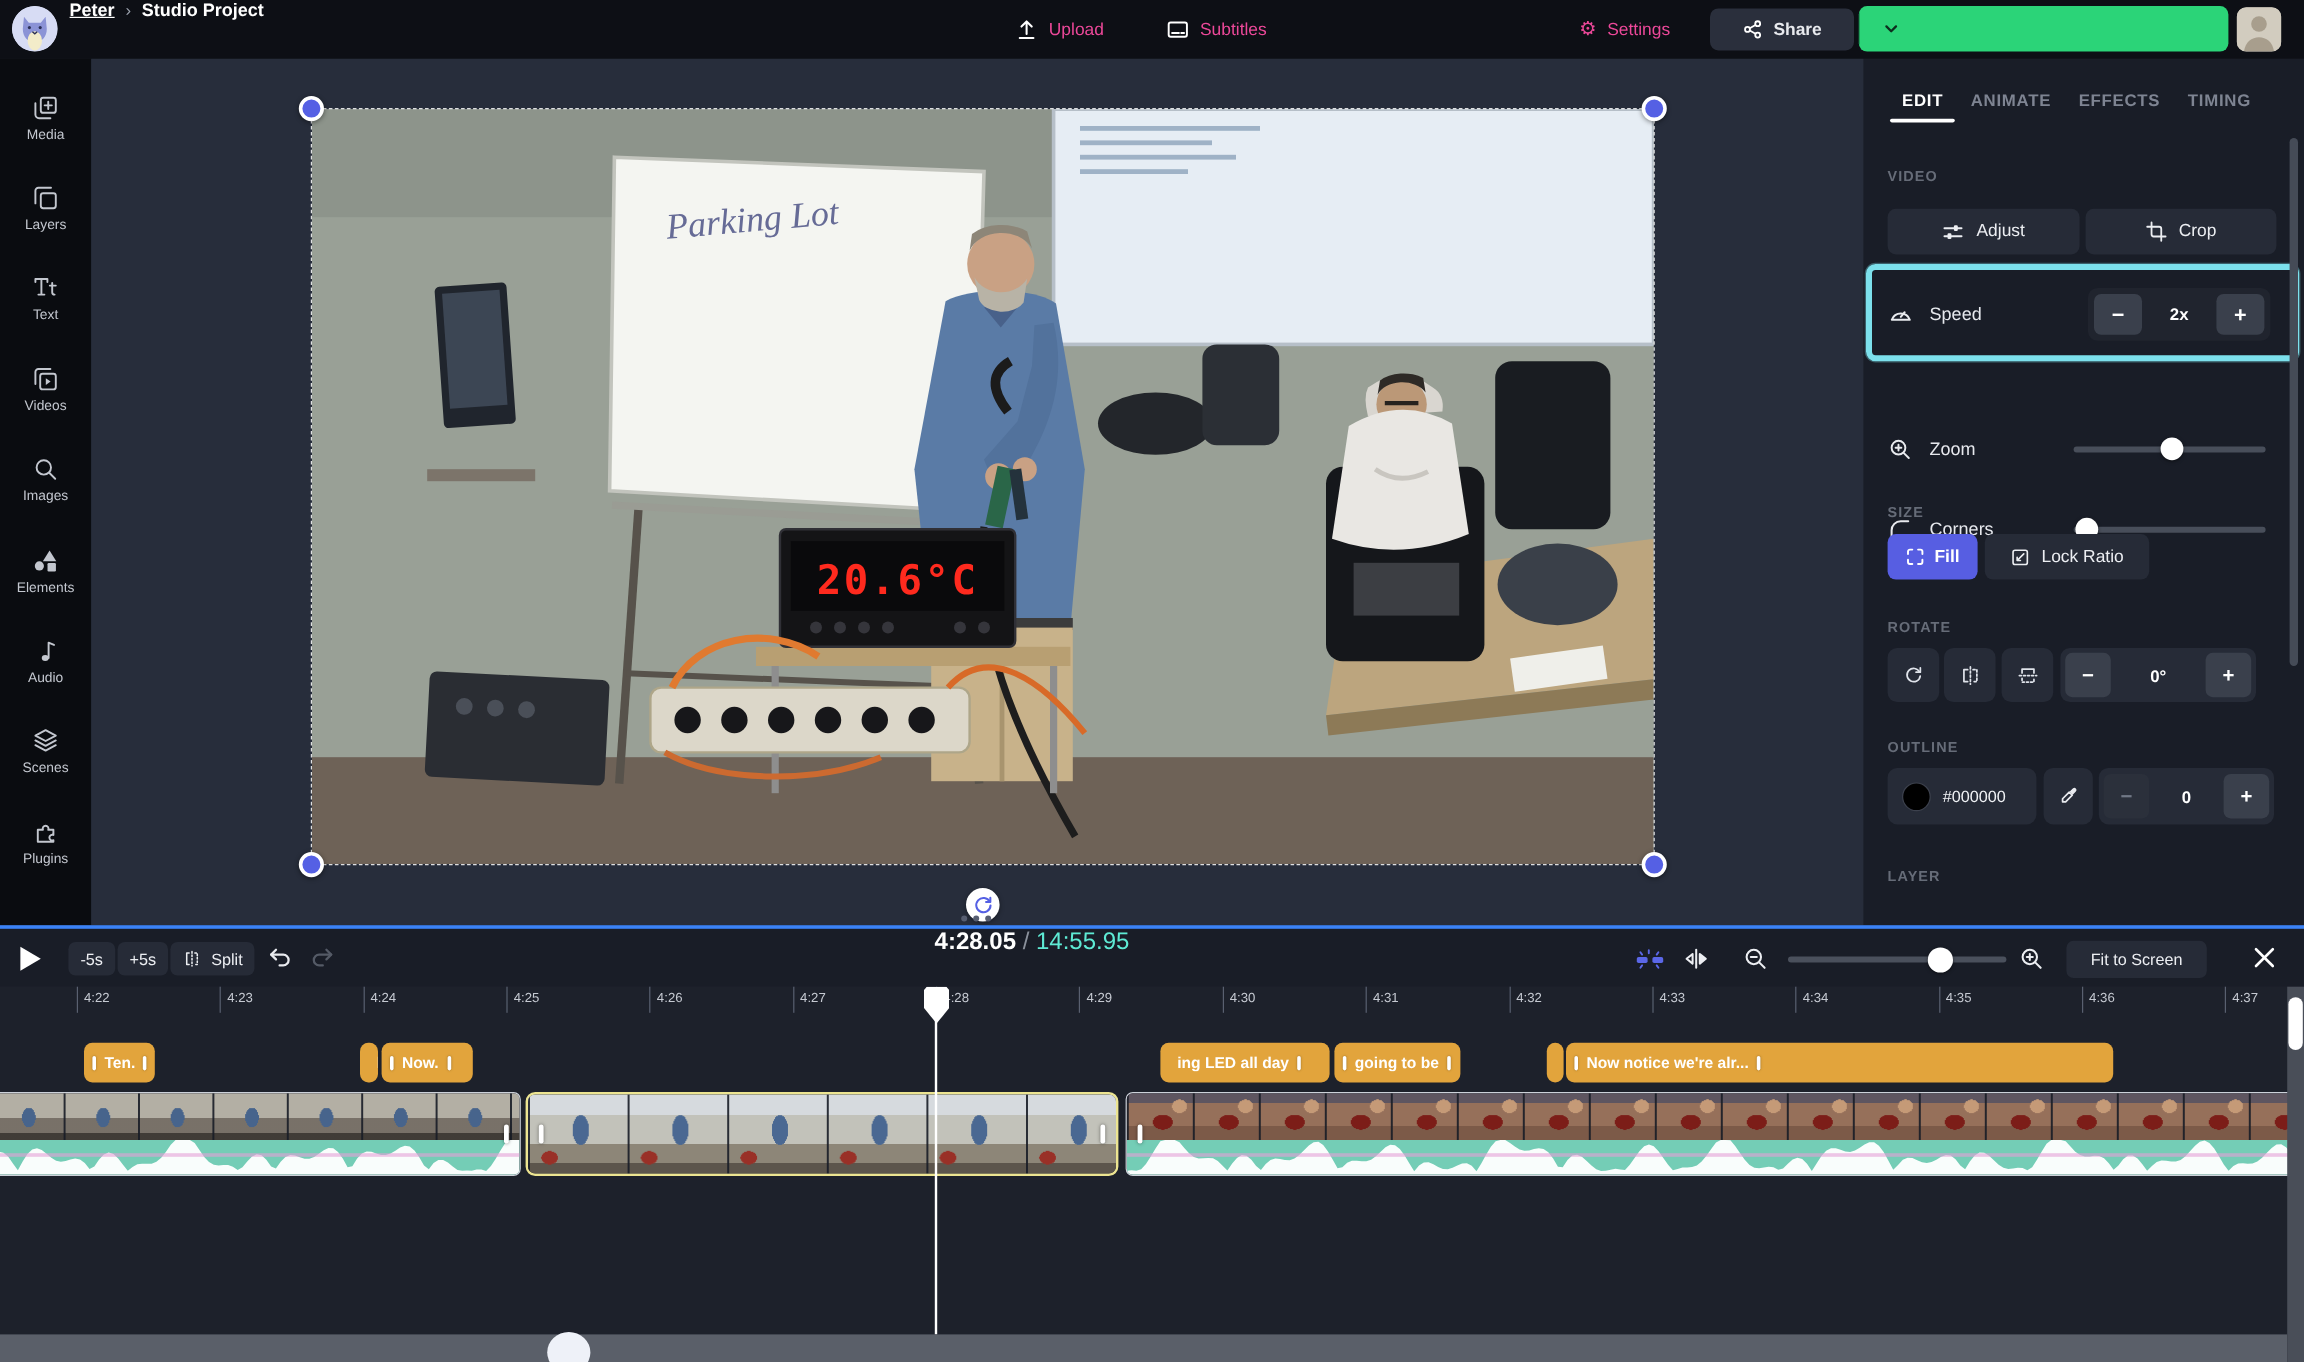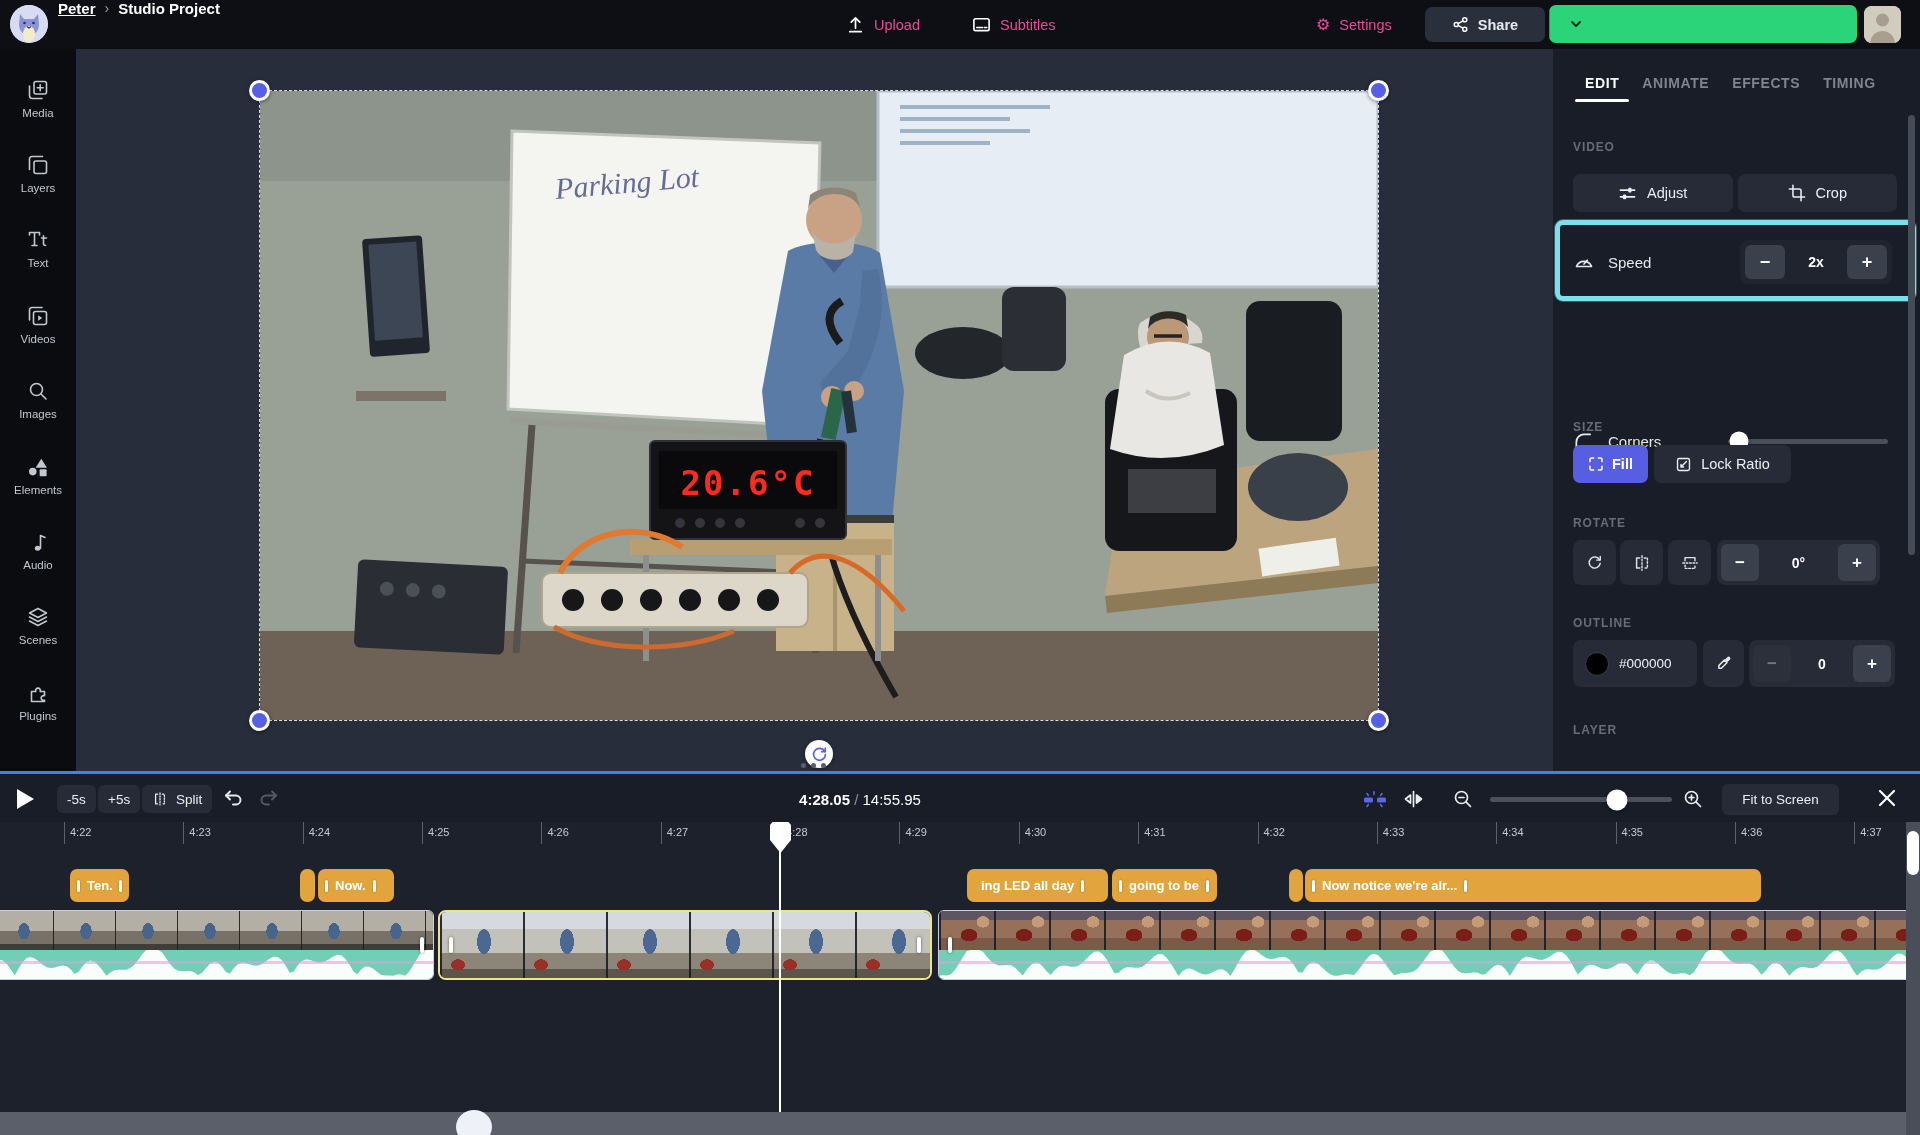--- a/index.html
+++ b/index.html
@@ -81,24 +81,24 @@
   #eyedrop-btn{position:absolute;left:150px;width:41px;height:47px;background:#262b37;border-radius:8px;display:flex;align-items:center;justify-content:center;cursor:pointer;color:#e8eaee;}
   #p-scroll{position:absolute;right:5px;top:66px;width:7px;height:440px;background:#454b57;border-radius:4px;cursor:grab;}
 
   
   #toolbar{position:absolute;left:0;top:771px;width:1920px;height:51px;background:#191d27;border-top:3px solid #3b82f6;box-sizing:border-box;}
   #play-btn{position:absolute;left:17px;top:15px;width:0;height:0;border-left:17px solid #fff;border-top:10px solid transparent;border-bottom:10px solid transparent;cursor:pointer;}
   .tbar-btn{position:absolute;top:11px;height:28px;background:#262b37;border-radius:6px;display:flex;align-items:center;justify-content:center;
             gap:8px;font-size:13.5px;color:#eceef2;padding:0 10px;box-sizing:border-box;cursor:pointer;}
   #undo-btn{position:absolute;left:222px;top:12px;color:#e8eaee;cursor:pointer;}
   #redo-btn{position:absolute;left:258px;top:12px;color:#545a66;cursor:pointer;}
-  #timecode{position:absolute;left:660px;width:400px;top:0;height:51px;display:flex;align-items:center;justify-content:center;font-size:15px;}
+  #timecode{position:absolute;left:660px;width:400px;top:0;height:51px;display:flex;align-items:flex-start;justify-content:center;font-size:20px;}
   #timecode .cur{color:#fff;font-weight:bold;}
   #timecode .sep{color:#8b919c;white-space:pre;}
-  #timecode .tot{color:#ffffff;}
+  #timecode .tot{color:#5eead4;}
   .tico{position:absolute;top:14px;cursor:pointer;color:#dfe3ea;}
   #tl-zoom-slider{position:absolute;left:1490px;top:23px;width:182px;height:5px;background:#4a505c;border-radius:3px;cursor:pointer;}
   #tl-zoom-slider .thumb{position:absolute;top:50%;width:21px;height:21px;border-radius:50%;background:#fff;transform:translate(-50%,-50%);box-shadow:0 1px 3px rgba(0,0,0,.5);}
   #fit-btn{left:1722px;width:117px;height:31px;top:10px;}
   #close-btn{position:absolute;left:1876px;top:13px;cursor:pointer;color:#fff;}
 
   
   #timeline{position:absolute;left:0;top:822px;width:1920px;height:313px;background:#1d212b;overflow:hidden;}
   .tick{position:absolute;top:0;width:1px;height:22px;background:#596070;}
   .tick-label{position:absolute;top:4px;font-size:11px;color:#c6cad2;}
@@ -455,20 +455,32 @@
           </svg>
         </span>
       <span class="lb">Speed</span>
       <div class="stepper">
         <div class="sbtn">−</div>
         <div class="sval">2x</div>
         <div class="sbtn">+</div>
       </div>
     </div>
 
+    <div class="p-row" style="top:305px">
+      <span class="ic">
+          <svg width="21" height="21" viewBox="0 0 22 22" fill="none" stroke="#e8eaee" stroke-width="1.7" stroke-linecap="round">
+            <circle cx="9.5" cy="9.5" r="6"></circle>
+            <path d="M14.2 14.2l4.3 4.3M9.5 7v5M7 9.5h5"></path>
+          </svg>
+        </span>
+      <span class="lb">Zoom</span>
+      <div class="slider">
+          <div class="thumb" style="left: 51%;"></div>
+        </div>
+    </div>
 
     <div class="p-row" style="top:372px">
       <span class="ic">
           <svg width="21" height="21" viewBox="0 0 22 22" fill="none" stroke="#e8eaee" stroke-width="1.8" stroke-linecap="round">
             <path d="M3.5 18v-6.5a8 8 0 0 1 8-8H18"></path>
           </svg>
         </span>
       <span class="lb">Corners</span>
       <div class="slider">
           <div class="thumb" style="left: 7%;"></div>

